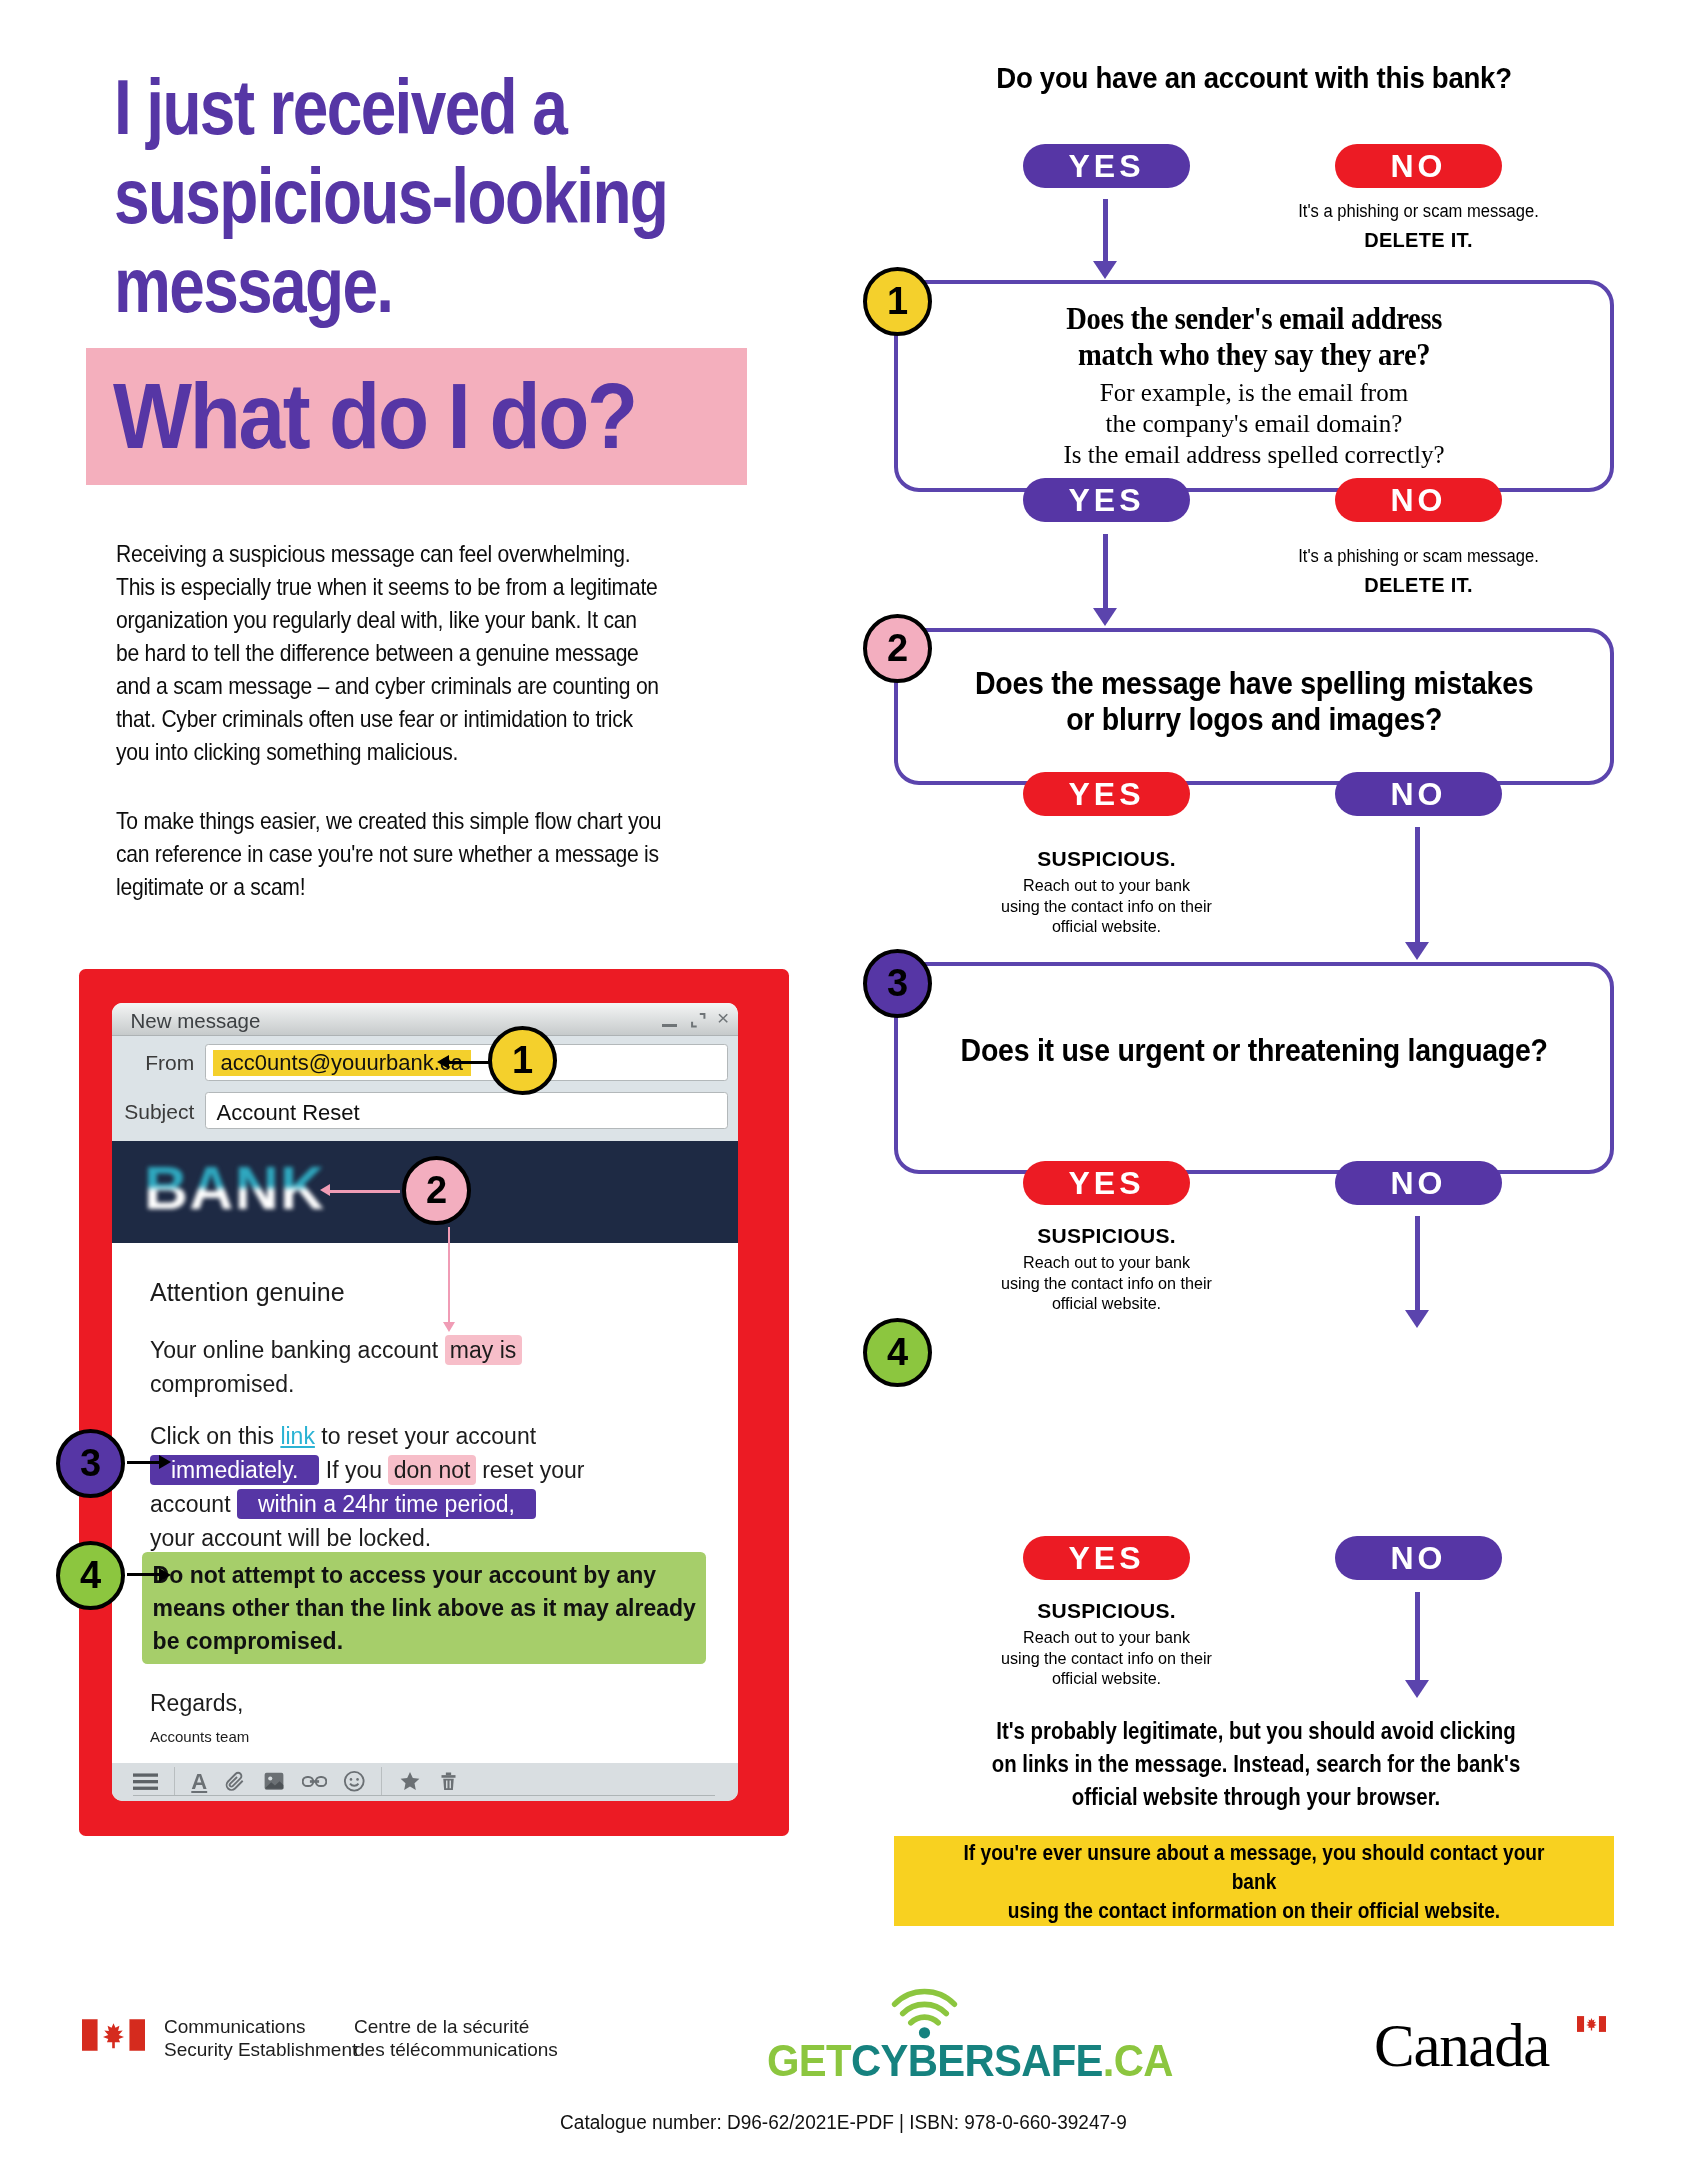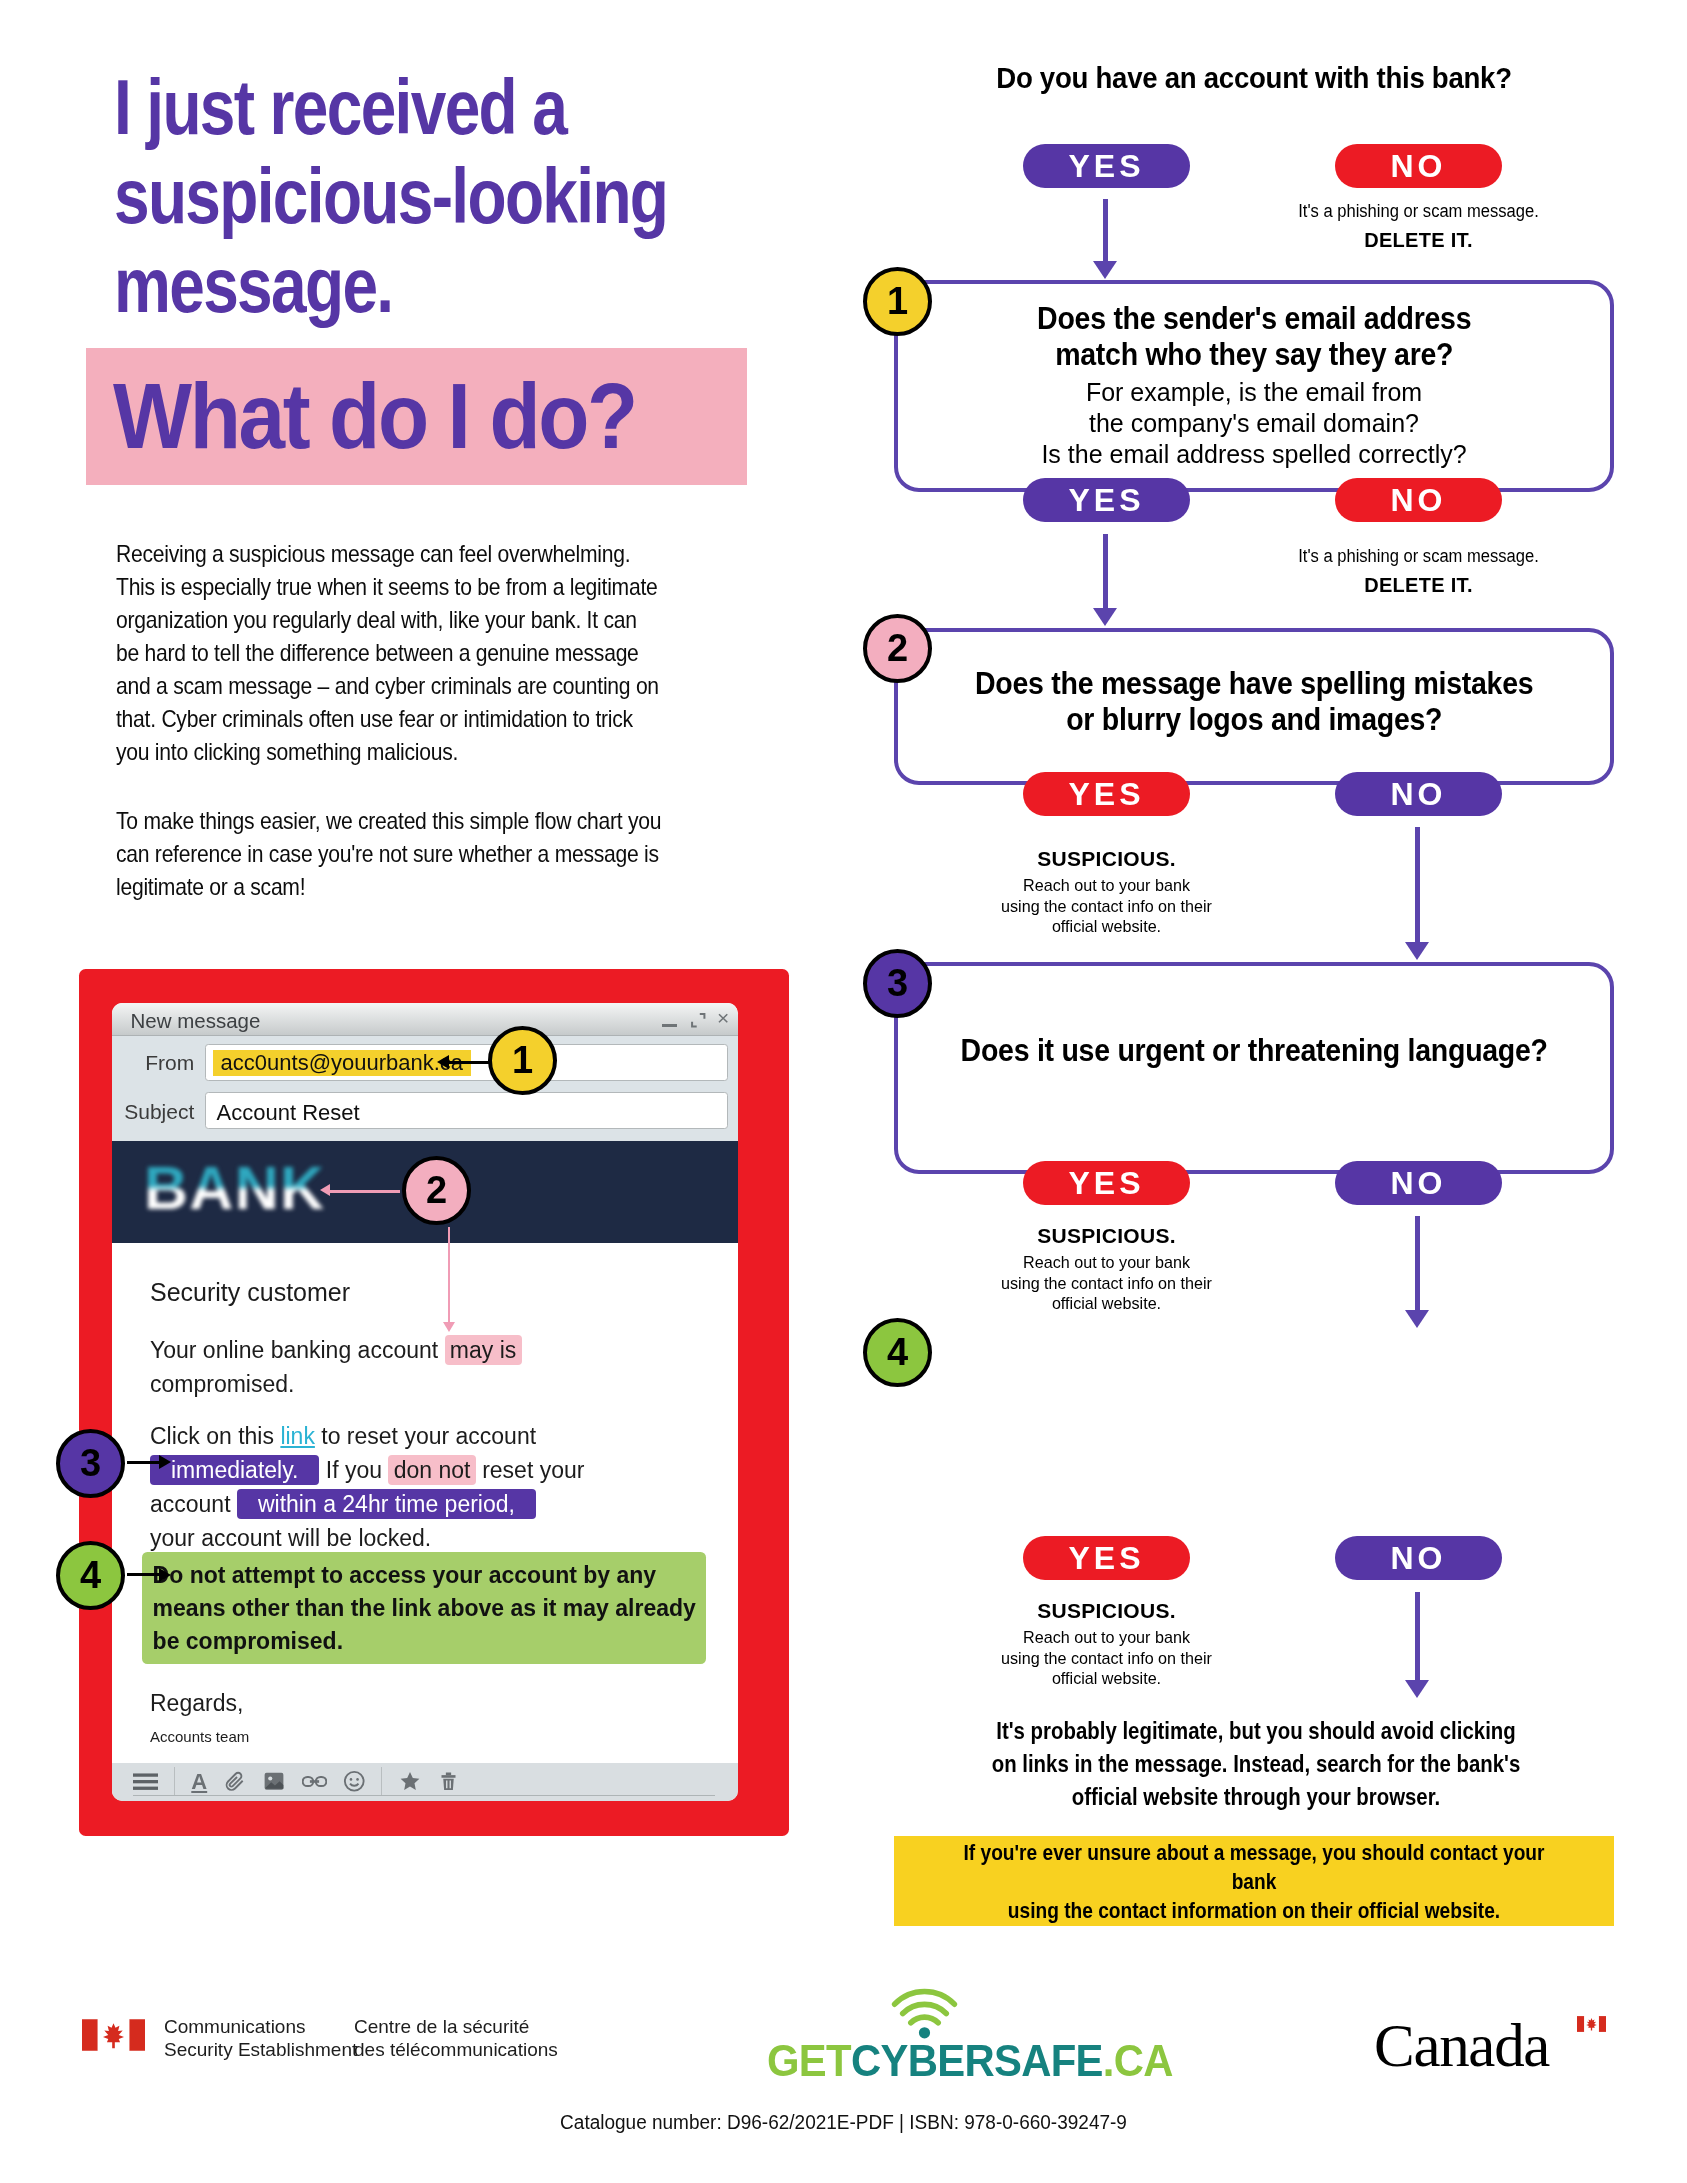--- a/index.html
+++ b/index.html
@@ -165,21 +165,21 @@
       </div>
 
       <span class="pline-h" style="left:218px; top:187px; width:70px;"></span>
       <span class="phead-l" style="left:208px; top:181px;"></span>
       <div class="cnum c-pink" style="left:290px; top:153px;">2</div>
 
       <span class="pline-v" style="left:336px; top:224px; height:95px;"></span>
       <span class="phead-d" style="left:331px; top:319px;"></span>
 
       <div class="mailbody">
-        <div style="position:absolute; top:33px; font-size:25px;">Security customer</div>
+        <div style="position:absolute; top:33px; font-size:25px;">Attention genuine</div>
 
         <div style="position:absolute; top:91px;">
           <span>Your online banking account </span><span class="hl-pink">may is</span><br>
           <span>compromised.</span>
         </div>
 
         <div style="position:absolute; top:177px;">
           <span>Click on this </span><a class="mail-link">link</a><span> to reset your account</span><br>
           <span class="hl-purple">immediately.</span><span> If you </span><span class="hl-pink">don not</span><span> reset your</span><br>
           <span>account </span><span class="hl-purple">within a 24hr time period,</span><br>
@@ -265,21 +265,21 @@
   <div class="abs flow-heading">Do you have an account with this bank?</div>
 
   <div class="pill pill-purple" style="left:1023px; top:144px;">YES</div>
   <div class="pill pill-red" style="left:1335px; top:144px;">NO</div>
   <div class="caption" style="left:1286px; top:200px; width:265px;">
     <div class="cap-phish">It's a phishing or scam message.</div>
     <div class="cap-delete">DELETE IT.</div>
   </div>
   <div class="flow-arrow" style="left:1103px; top:199px; height:63px;"></div>
 
-  <div class="fbox" style="top:280px; height:212px;">
+  <div class="fbox" style="top:280px; height:212px;font-family:Liberation Serif, serif;">
     <div class="fq-title pre" style="top:17px;">Does the sender's email address
 match who they say they are?</div>
     <div class="fq-sub pre" style="top:93px;">For example, is the email from
 the company's email domain?
 Is the email address spelled correctly?</div>
   </div>
   <div class="cnum c-yellow" style="left:863px; top:267px;">1</div>
 
   <div class="pill pill-purple" style="left:1023px; top:478px;">YES</div>
   <div class="pill pill-red" style="left:1335px; top:478px;">NO</div>

